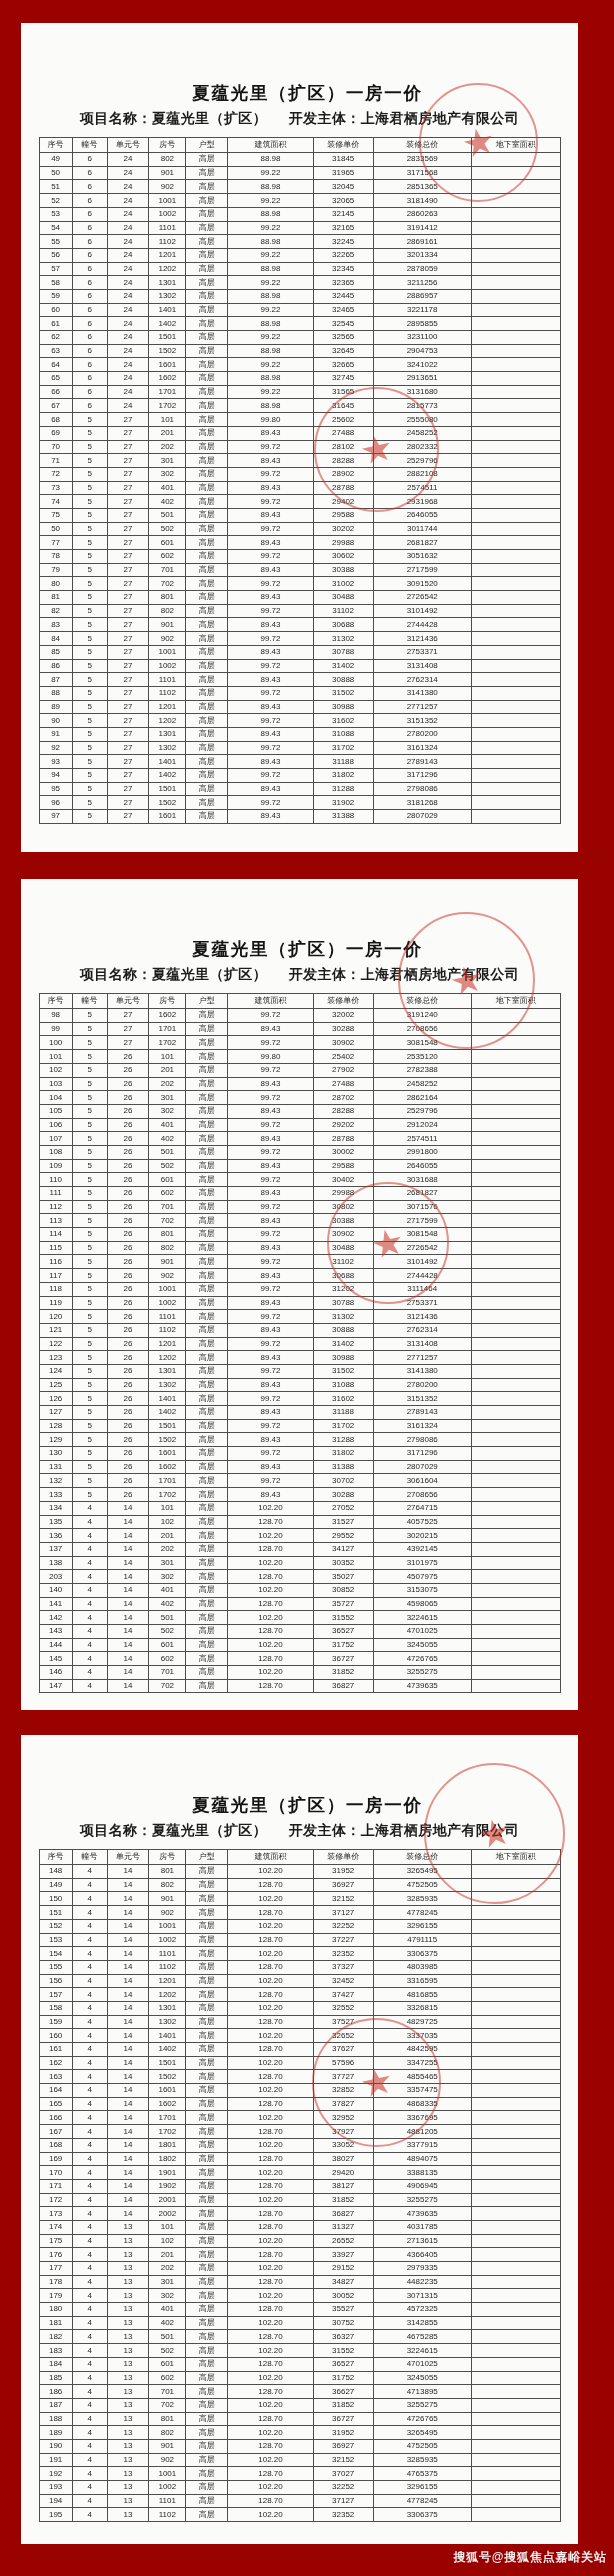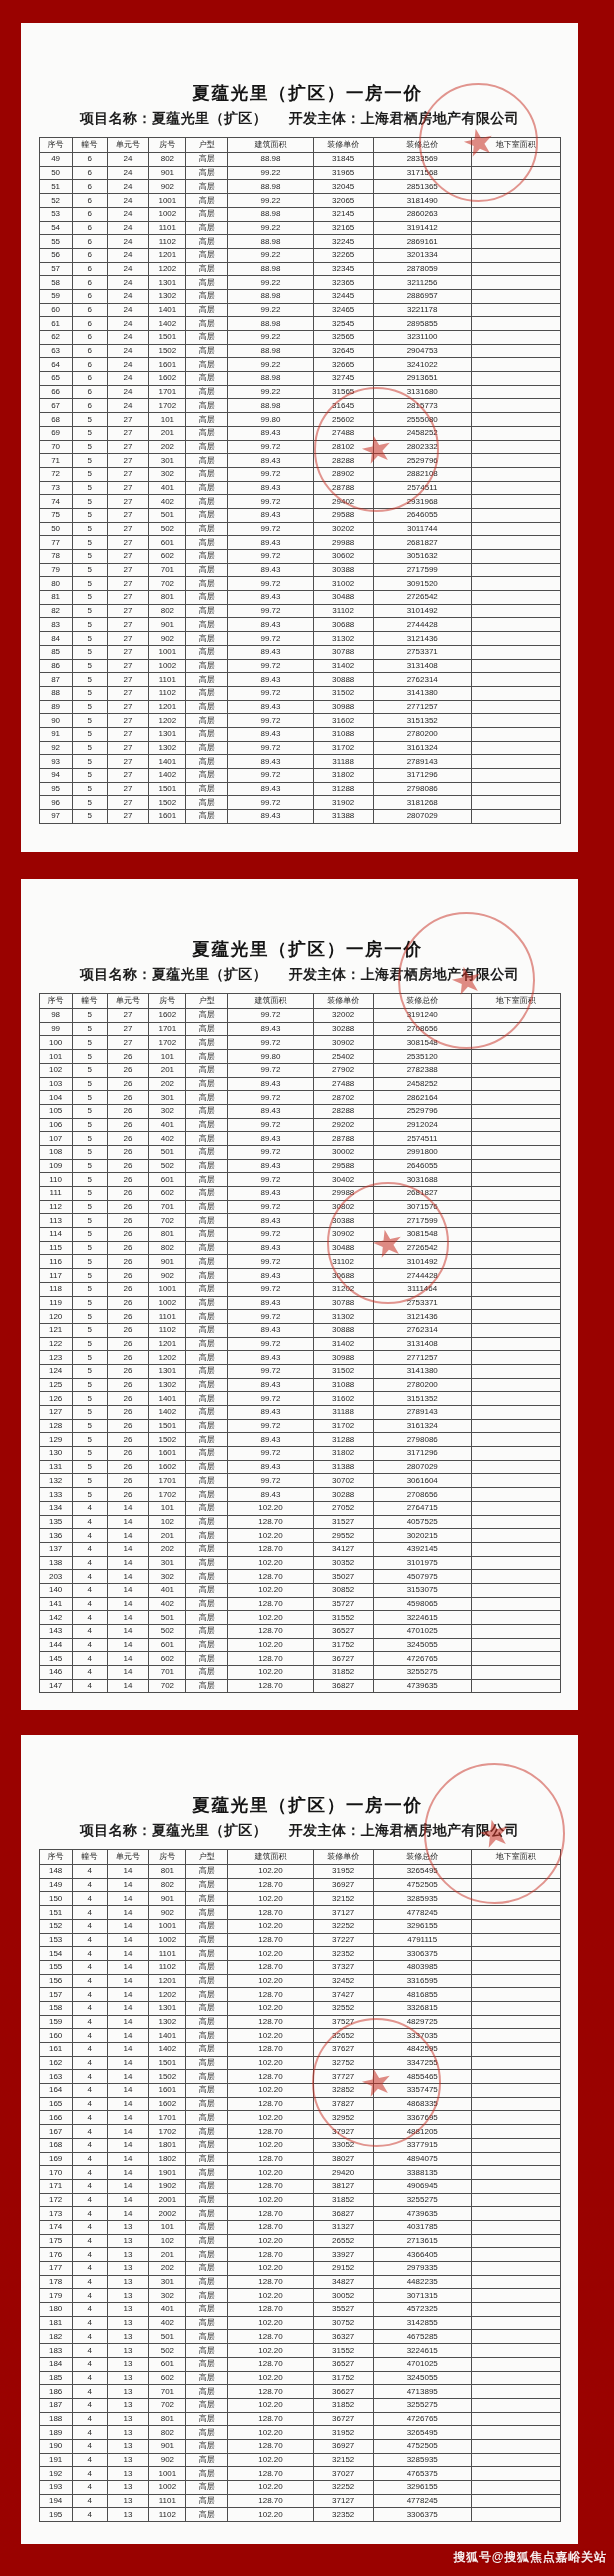--- a/index.html
+++ b/index.html
@@ -1383,21 +1383,21 @@
           <td>4842595</td>
           <td></td>
         </tr>
         <tr>
           <td>162</td>
           <td>4</td>
           <td>14</td>
           <td>1501</td>
           <td>高层</td>
           <td>102.20</td>
-          <td>32752</td>
+          <td>57596</td>
           <td>3347255</td>
           <td></td>
         </tr>
         <tr>
           <td>163</td>
           <td>4</td>
           <td>14</td>
           <td>1502</td>
           <td>高层</td>
           <td>128.70</td>

